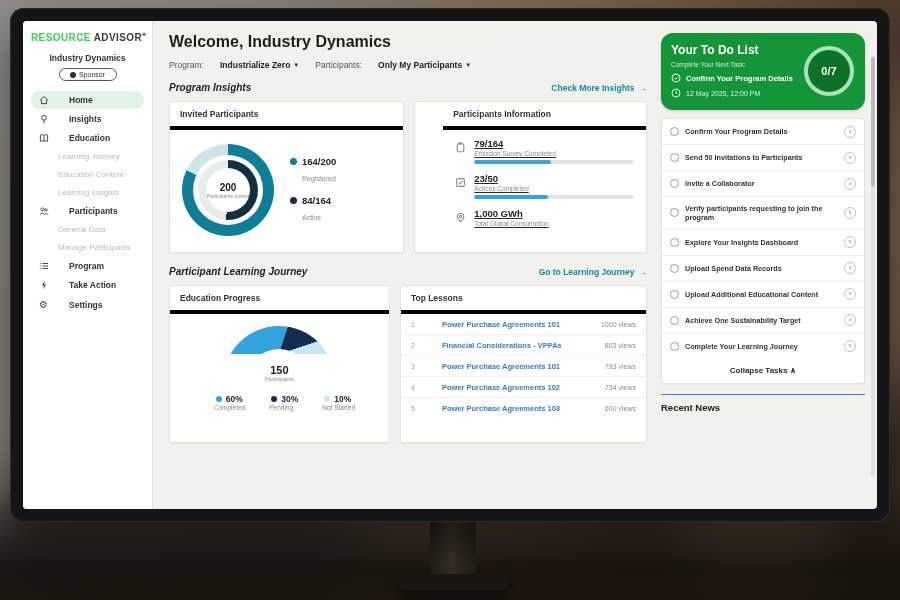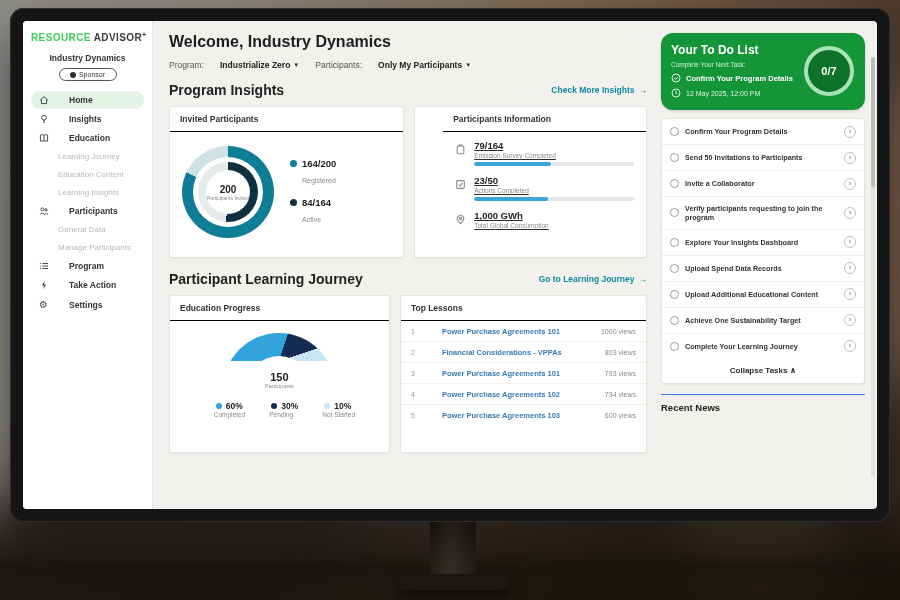--- a/index.html
+++ b/index.html
@@ -55,29 +55,29 @@
 
   
   .main { flex: 1 1 auto; padding: 12px 12px 0 16px; min-width: 0; }
   .welcome { font-size: 16px; font-weight: bold; color: #1d1d1d; margin-bottom: 9px; }
   .filters { display: flex; align-items: center; gap: 16px; font-size: 8.5px; margin-bottom: 12px; }
   .filters .flabel { color: #555; }
   .fvalue { font-weight: bold; color: #222; display: inline-flex; align-items: center; gap: 3px; cursor: pointer; }
   .chev { font-size: 6px; color: #333; }
 
   .section-head { display: flex; align-items: center; justify-content: space-between; margin-bottom: 8px; }
-  .section-title { font-size: 14px; font-weight: bold; color: #222; }
+  .section-title { font-size: 10px; font-weight: bold; color: #222; font-style: italic; }
   .section-link { font-size: 8.5px; font-weight: bold; color: #0f8a9e; cursor: pointer;
     display: inline-flex; align-items: center; gap: 4px; }
 
   .cards-row { display: flex; gap: 10px; margin-bottom: 13px; }
   .card { background: #fff; border: 1px solid #e4e3e0; border-radius: 3px;
     box-shadow: 0 1px 2px rgba(0,0,0,.05); }
   .card-title { font-size: 8.5px; font-weight: bold; color: #333; padding: 7px 10px;
-    border-bottom: 1px solid #000000; }
+    border-bottom: 4px solid #000000; }
 
   
   .card-invited { flex: 1.15; height: 152px; }
   .donut-wrap { display: flex; align-items: center; gap: 16px; padding: 14px 12px; }
   .donut { width: 92px; height: 92px; border-radius: 50%; flex: 0 0 92px;
     background: conic-gradient(var(--c-donut-outer, #0e7d96) 0 calc(var(--donut-outer, 82) * 1%), #cfe3e7 0);
     display: flex; align-items: center; justify-content: center; }
   .donut-mid { width: 70px; height: 70px; border-radius: 50%; background: #fff;
     display: flex; align-items: center; justify-content: center; }
   .donut-ring2 { width: 60px; height: 60px; border-radius: 50%;

